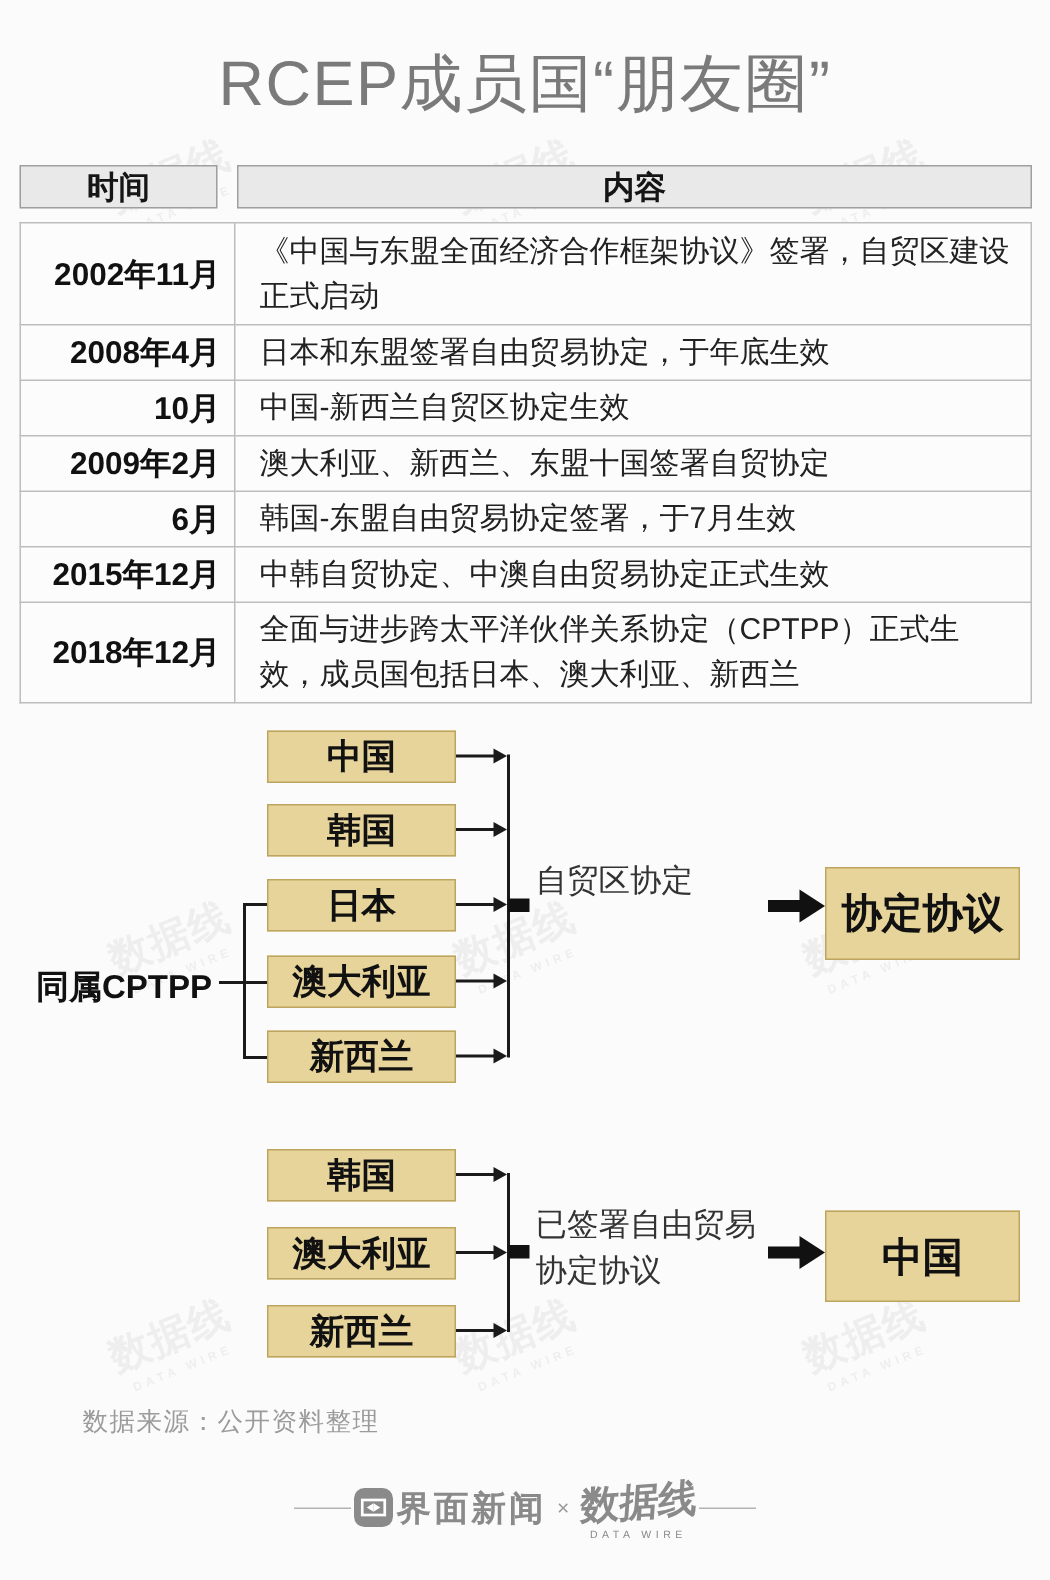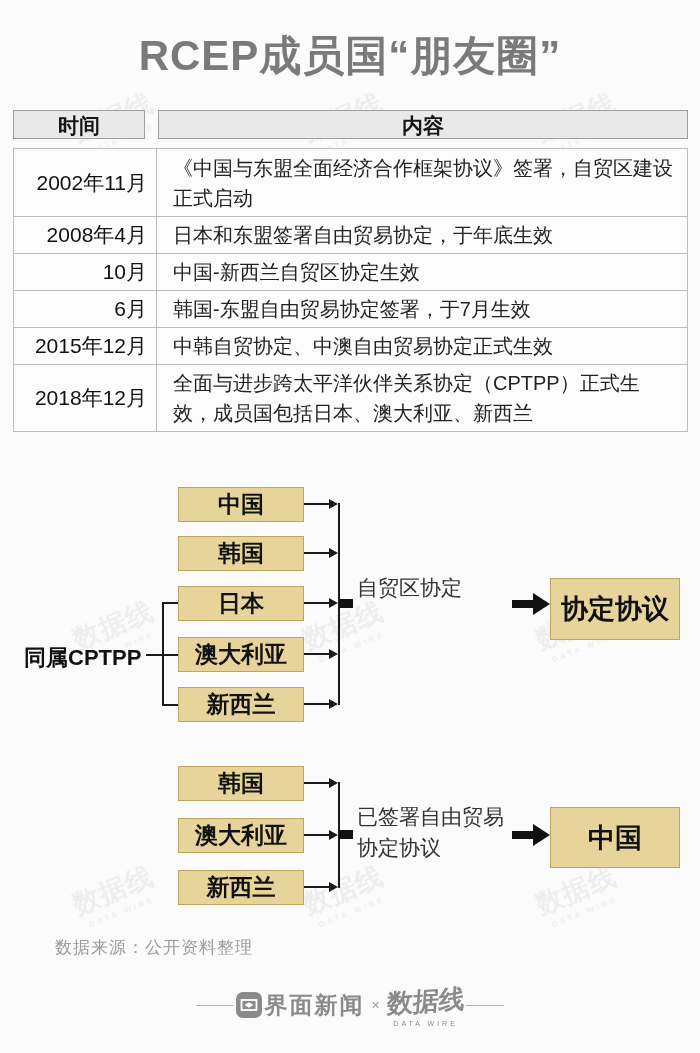--- a/index.html
+++ b/index.html
@@ -7,34 +7,34 @@
   .canvas{position:relative;width:700px;height:1053px;background:#fbfbfb;overflow:hidden;}
 
   
   .wm{position:absolute;transform:translate(-50%,-50%) rotate(-22deg);
       color:rgba(70,70,70,0.07);font-weight:bold;text-align:center;pointer-events:none;}
   .wm .wm-main{font-size:27px;letter-spacing:1px;}
   .wm .wm-sub{font-size:8px;letter-spacing:3px;margin-top:1px;}
 
   
   .title{position:absolute;left:0;top:24px;width:700px;height:64px;line-height:64px;
-         text-align:center;font-size:42px;font-weight:bold;color:#7a7a7a;letter-spacing:1px;}
+         text-align:center;font-size:42px;font-weight:normal;color:#7a7a7a;letter-spacing:1px;}
 
   
   .th{position:absolute;top:110px;height:29px;line-height:29px;background:#e9e9e9;
       border:1px solid #9f9f9f;box-sizing:border-box;text-align:center;
       font-size:21px;font-weight:bold;color:#151515;}
   .th1{left:13px;width:132px;}
   .th2{left:158px;width:530px;}
 
   
   table.tbl{position:absolute;left:13px;top:148px;width:675px;border-collapse:collapse;
             table-layout:fixed;background:#fcfcfc;}
   table.tbl, table.tbl td{border:1px solid #bdbdbd;}
-  td.time{width:143px;text-align:right;padding-right:9px;font-size:21px;font-weight:normal;
+  td.time{width:143px;text-align:right;padding-right:9px;font-size:21px;font-weight:bold;
           color:#111;vertical-align:middle;}
   td.cont{text-align:left;padding:3px 8px 3px 16px;font-size:20px;color:#222;
           line-height:30px;vertical-align:middle;}
 
   
   .box{position:absolute;left:178px;width:126px;height:35px;background:#e7d49a;
        border:1px solid #bda55f;box-sizing:border-box;text-align:center;
        font-size:23px;font-weight:bold;color:#111;line-height:33px;}
   .tbox{position:absolute;left:550px;width:130px;background:#e7d49a;border:1px solid #bda55f;
         box-sizing:border-box;text-align:center;font-weight:bold;color:#111;font-size:27px;
@@ -134,20 +134,24 @@
       <td class="cont">《中国与东盟全面经济合作框架协议》签署，自贸区建设正式启动</td>
     </tr>
     <tr style="height:34px">
       <td class="time">2008年4月</td>
       <td class="cont">日本和东盟签署自由贸易协定，于年底生效</td>
     </tr>
     <tr style="height:33px">
       <td class="time">10月</td>
       <td class="cont">中国-新西兰自贸区协定生效</td>
     </tr>
+    <tr style="height:35px">
+      <td class="time">2009年2月</td>
+      <td class="cont">澳大利亚、新西兰、东盟十国签署自贸协定</td>
+    </tr>
     <tr style="height:34px">
       <td class="time">6月</td>
       <td class="cont">韩国-东盟自由贸易协定签署，于7月生效</td>
     </tr>
     <tr style="height:35px">
       <td class="time">2015年12月</td>
       <td class="cont">中韩自贸协定、中澳自由贸易协定正式生效</td>
     </tr>
     <tr style="height:61px">
       <td class="time">2018年12月</td>

